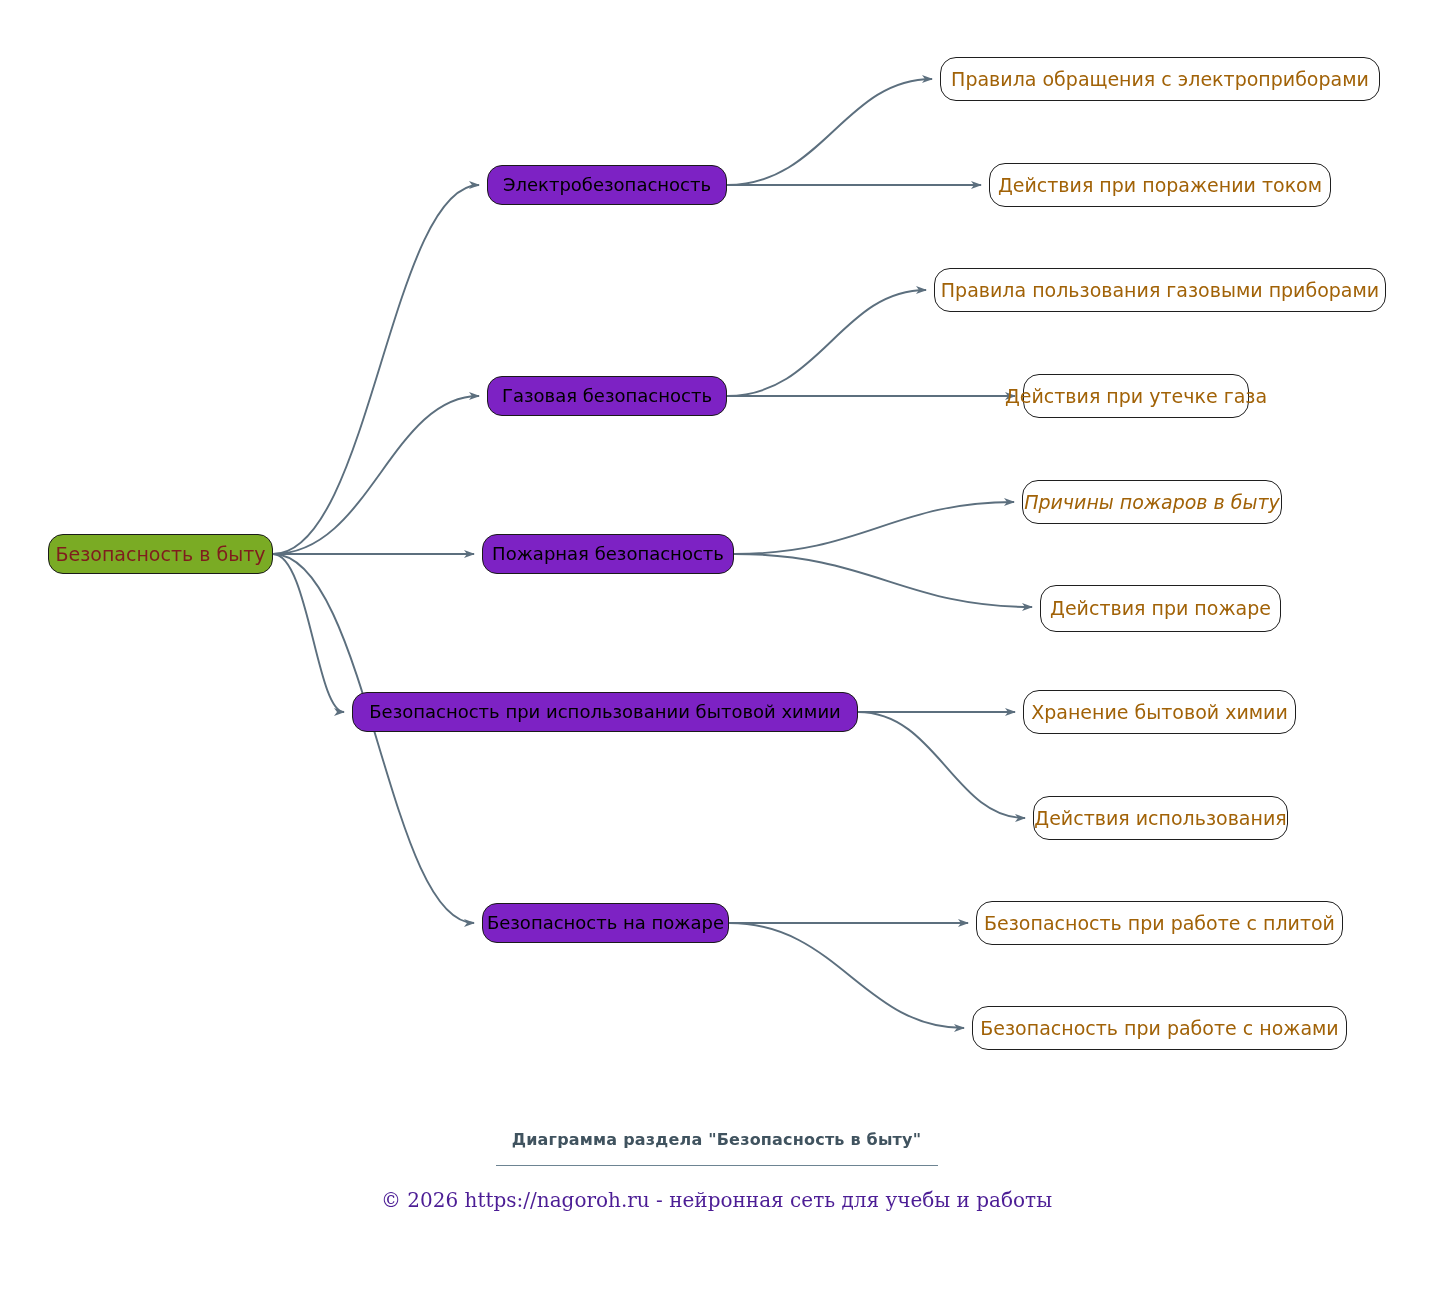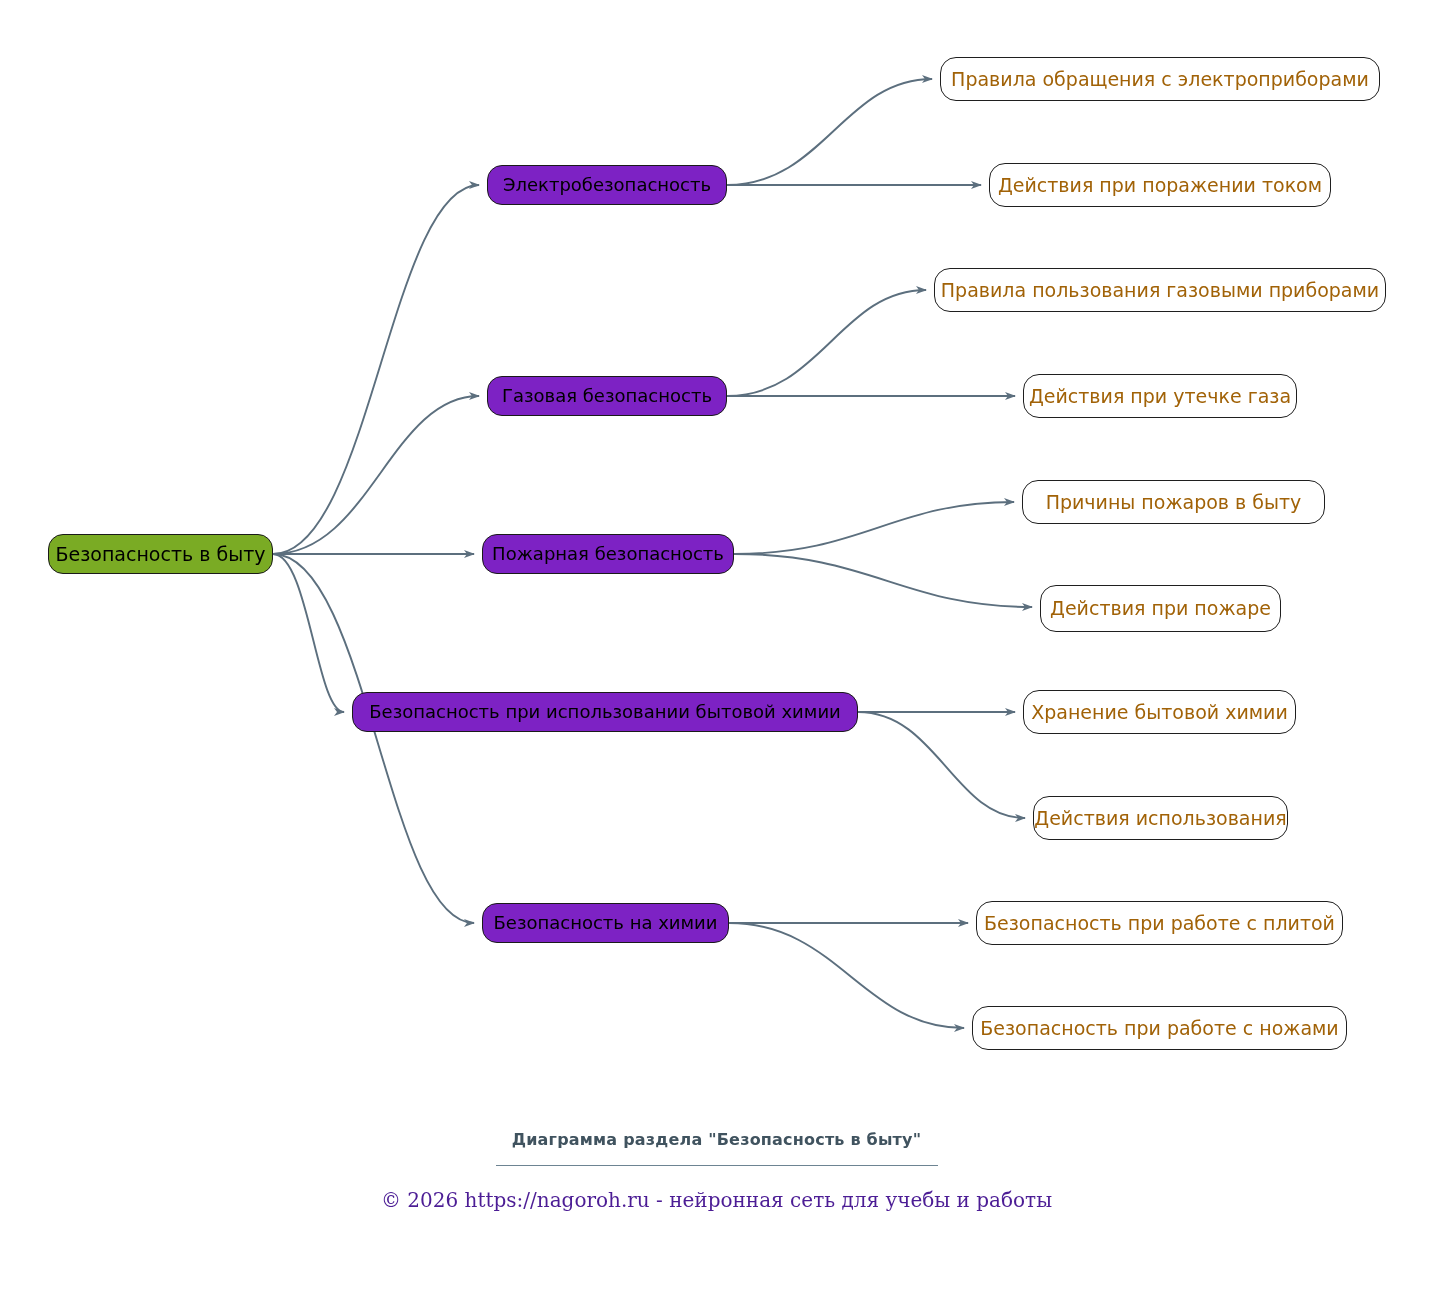--- a/index.html
+++ b/index.html
@@ -44,21 +44,21 @@
   }
 
   .node-label {
     display: block;
     line-height: 1;
   }
 
   .node-root {
     background: #7aab24;
     border: 1.6px solid #1a1a1a;
-    color: #000000;
+    color: #7f1d1d;
     font-size: 19px;
     border-radius: 15px;
   }
 
   .node-branch {
     background: #7d22c4;
     border: 1.6px solid #1a1a1a;
     color: #000000;
     font-size: 18px;
     border-radius: 15px;
@@ -145,46 +145,46 @@
   <div class="node node-leaf" style="left:989px; top:163px; width:342px; height:44px;">
     <span class="node-label">Действия при поражении током</span>
   </div>
 
   <div class="node node-branch" style="left:487px; top:376px; width:240px; height:40px;">
     <span class="node-label">Газовая безопасность</span>
   </div>
   <div class="node node-leaf" style="left:934px; top:268px; width:452px; height:44px;">
     <span class="node-label">Правила пользования газовыми приборами</span>
   </div>
-  <div class="node node-leaf" style="left:1023px; top:374px; width:274px; height:44px;">
+  <div class="node node-leaf" style="left:1023px; top:374px; width:226px; height:44px;">
     <span class="node-label">Действия при утечке газа</span>
   </div>
 
   <div class="node node-branch" style="left:482px; top:534px; width:252px; height:40px;">
     <span class="node-label">Пожарная безопасность</span>
   </div>
-  <div class="node node-leaf" style="left:1022px; top:480px; width:303px; height:44px;">
+  <div class="node node-leaf" style="left:1022px; top:480px; width:260px; height:44px;font-style:italic;">
     <span class="node-label">Причины пожаров в быту</span>
   </div>
   <div class="node node-leaf" style="left:1040px; top:585px; width:241px; height:47px;">
     <span class="node-label">Действия при пожаре</span>
   </div>
 
   <div class="node node-branch" style="left:352px; top:692px; width:506px; height:40px;">
     <span class="node-label">Безопасность при использовании бытовой химии</span>
   </div>
   <div class="node node-leaf" style="left:1023px; top:690px; width:273px; height:44px;">
     <span class="node-label">Хранение бытовой химии</span>
   </div>
   <div class="node node-leaf" style="left:1033px; top:796px; width:255px; height:44px;">
     <span class="node-label">Действия использования</span>
   </div>
 
   <div class="node node-branch" style="left:482px; top:903px; width:247px; height:40px;">
-    <span class="node-label">Безопасность на химии</span>
+    <span class="node-label">Безопасность на пожаре</span>
   </div>
   <div class="node node-leaf" style="left:976px; top:901px; width:367px; height:44px;">
     <span class="node-label">Безопасность при работе с плитой</span>
   </div>
   <div class="node node-leaf" style="left:972px; top:1006px; width:375px; height:44px;">
     <span class="node-label">Безопасность при работе с ножами</span>
   </div>
 
   <div id="footer-block">
     <p id="footer-title">Диаграмма раздела "Безопасность в быту"</p>

